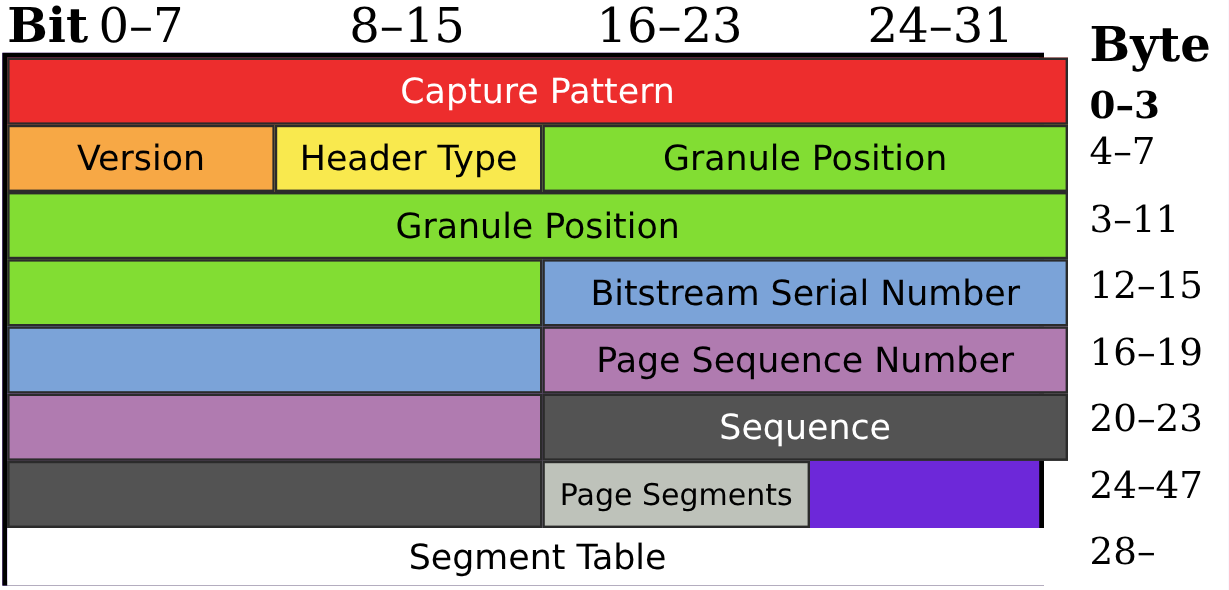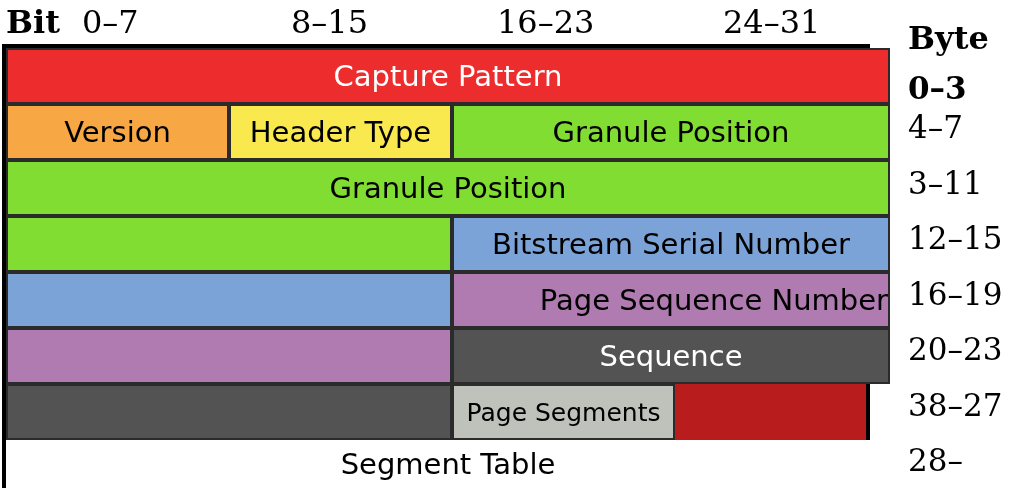--- a/index.html
+++ b/index.html
@@ -16,21 +16,21 @@
   }
 
   
   #bit-ruler {
     position: absolute;
     left: 0;
     top: 0;
     width: 1024px;
     height: 44px;
     font-family: "DejaVu Serif", serif;
-    font-size: 32px;
+    font-size: 40px;
     color: #000000;
   }
   #bit-ruler .lbl {
     position: absolute;
     top: 2px;
     white-space: nowrap;
     line-height: 40px;
   }
   #bit-ruler .bold { font-weight: bold; }
 
@@ -43,21 +43,21 @@
 
   
   #diagram {
     position: absolute;
     left: 2px;
     top: 44px;
     width: 868px;
     height: 444px;
     border: 4px solid #000000;
     box-sizing: border-box;
-    background: #b91c1c;
+    background: #6d28d9;
   }
 
   .cell {
     position: absolute;
     box-sizing: border-box;
     border: 2px solid #2b2b2b;
     display: flex;
     align-items: center;
     justify-content: center;
     font-family: "DejaVu Sans", sans-serif;
@@ -122,21 +122,21 @@
     </div>
     <div class="cell" style="left: 0px; top: 168px; width: 446px; height: 56px; background: rgb(130, 221, 51);">
       <span></span>
     </div>
     <div class="cell" style="left: 446px; top: 168px; width: 438px; height: 56px; background: rgb(123, 163, 216);">
       <span>Bitstream Serial Number</span>
     </div>
     <div class="cell" style="left: 0px; top: 224px; width: 446px; height: 56px; background: rgb(123, 163, 216);">
       <span></span>
     </div>
-    <div class="cell" style="left: 446px; top: 224px; width: 438px; height: 56px; background: rgb(176, 123, 176); justify-content: flex-end;">
+    <div class="cell" style="left: 446px; top: 224px; width: 438px; height: 56px; background: rgb(176, 123, 176);">
       <span>Page Sequence Number</span>
     </div>
     <div class="cell" style="left: 0px; top: 280px; width: 446px; height: 56px; background: rgb(176, 123, 176);">
       <span></span>
     </div>
     <div class="cell light-text" style="left: 446px; top: 280px; width: 438px; height: 56px; background: rgb(83, 83, 83);">
       <span>Sequence</span>
     </div>
     <div class="cell light-text" style="left: 0px; top: 336px; width: 446px; height: 56px; background: rgb(83, 83, 83);">
       <span></span>
@@ -149,15 +149,15 @@
     </div>
   </div>
 
 <div id="byte-labels">
     <div class="byte-row" style="top: 16px; font-weight: bold;">0–3</div>
     <div class="byte-row" style="top: 55.5px;">4–7</div>
     <div class="byte-row" style="top: 111px;">3–11</div>
     <div class="byte-row" style="top: 166.5px;">12–15</div>
     <div class="byte-row" style="top: 222px;">16–19</div>
     <div class="byte-row" style="top: 277.5px;">20–23</div>
-    <div class="byte-row" style="top: 333px;">38–27</div>
+    <div class="byte-row" style="top: 333px;">24–47</div>
     <div class="byte-row" style="top: 388.5px;">28–</div>
   </div>
 
 </body></html>

